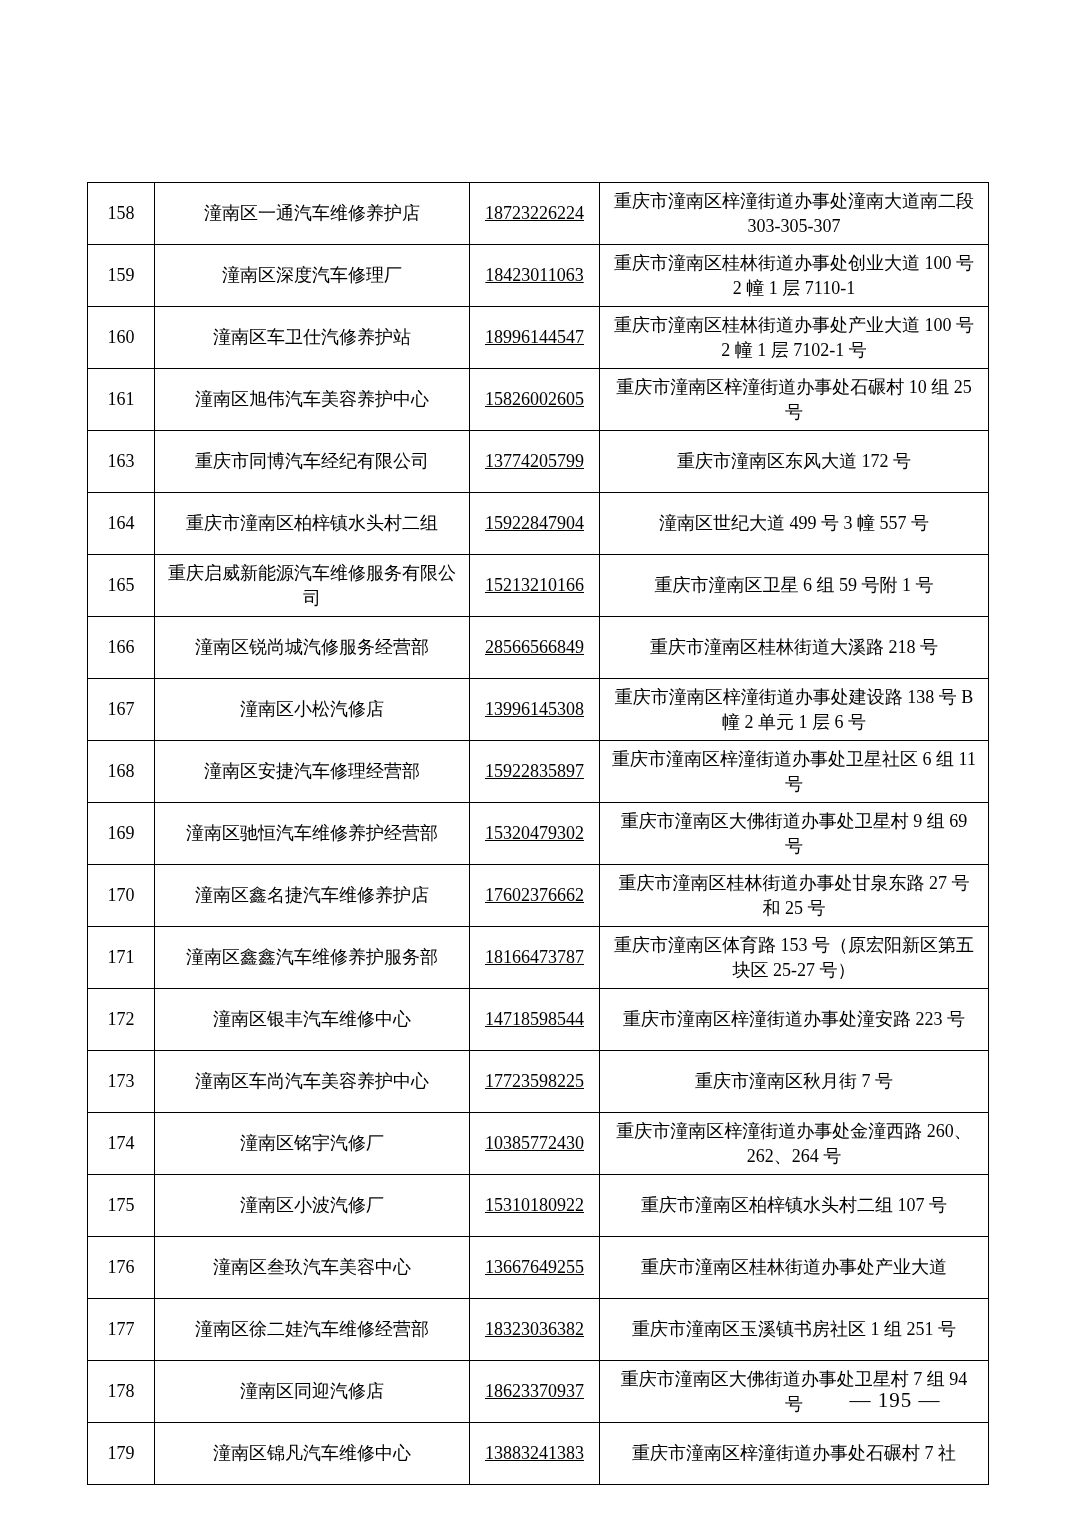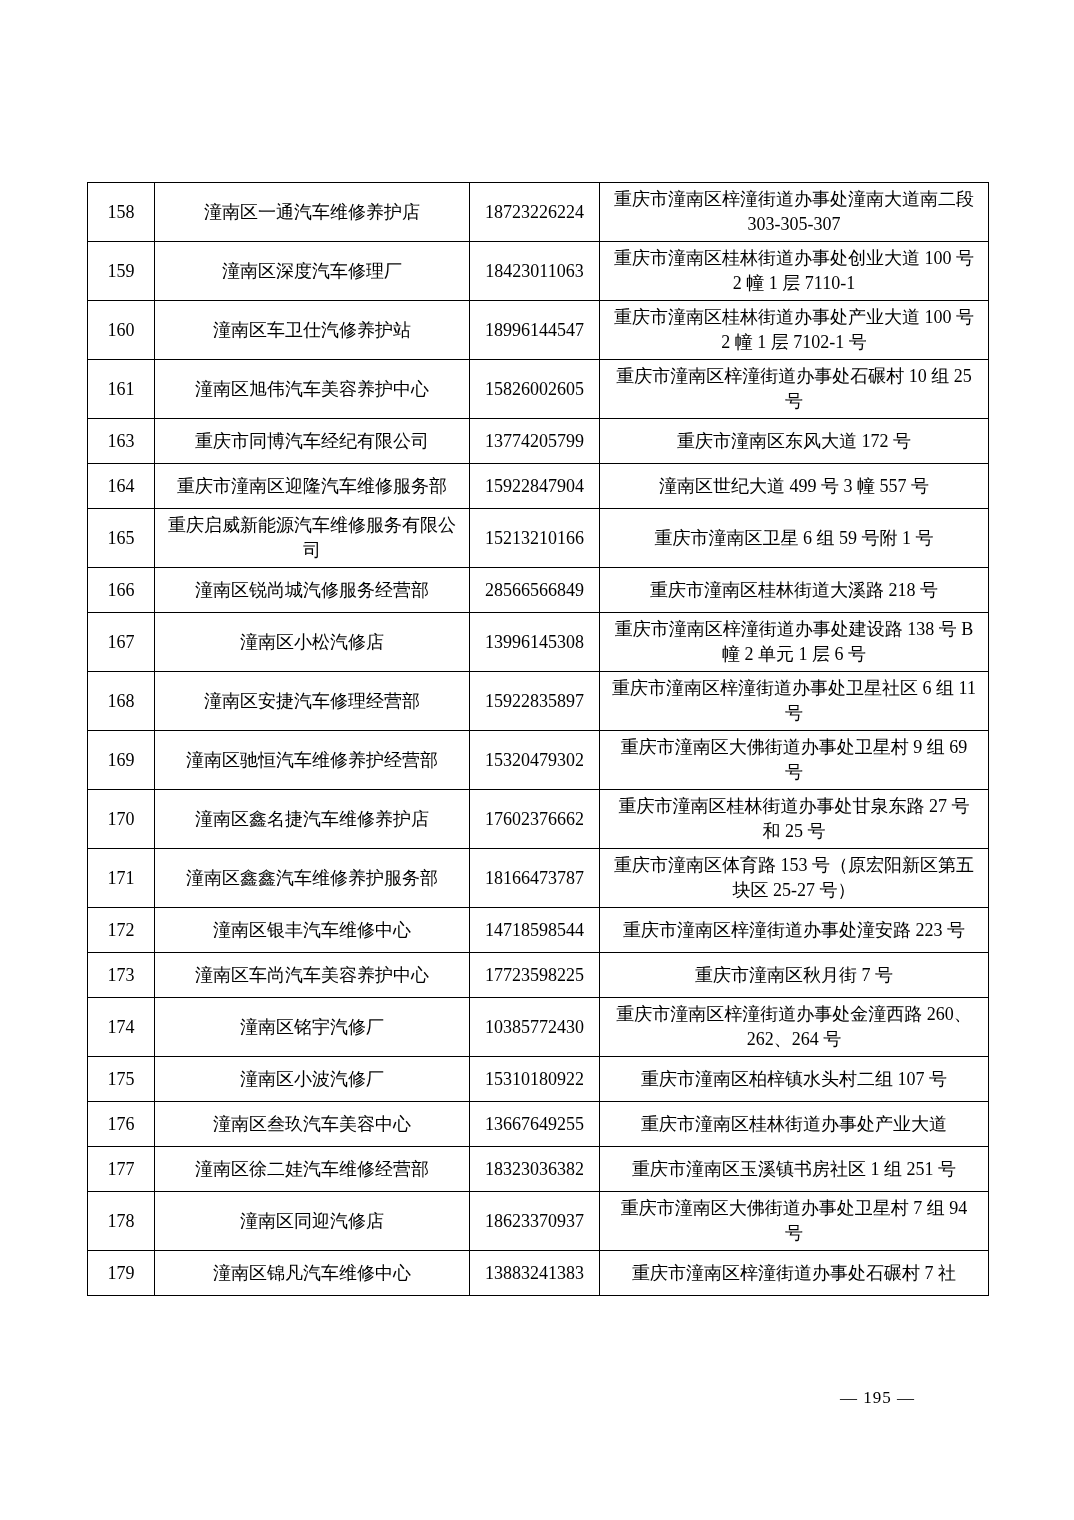--- a/index.html
+++ b/index.html
@@ -27,33 +27,33 @@
     text-align: center;
     vertical-align: middle;
     font-size: 18px;
     line-height: 25px;
     height: 45px;
     padding: 4px 6px;
     word-break: break-word;
   }
   .doc-table td.cell-no    { padding: 4px 2px; }
   .doc-table td.cell-name  { padding: 4px 8px; font-family: Liberation Serif, serif; }
-  .doc-table td.cell-phone { padding: 8px 2px; }
+  .doc-table td.cell-phone { padding: 18px 2px; text-decoration: underline; }
   .doc-table td.cell-addr  { padding: 4px 10px; }
   col.col-no    { width: 67px; }
   col.col-name  { width: 315px; }
   col.col-phone { width: 130px; }
   col.col-addr  { width: 389px; }
   .page-number {
     position: absolute;
     top: 1388px;
     left: 840px;
     width: 110px;
-    text-align: left;
-    font-size: 17px;
+    text-align: center;
+    font-size: 21px;
     letter-spacing: 1px;
   }
 </style>
 </head>
 <body>
 
 <table class="doc-table">
   <colgroup>
     <col class="col-no">
     <col class="col-name">
@@ -86,21 +86,21 @@
         <td class="cell-addr">重庆市潼南区梓潼街道办事处石碾村 10 组 25 号</td>
       </tr>
       <tr>
         <td class="cell-no">163</td>
         <td class="cell-name">重庆市同博汽车经纪有限公司</td>
         <td class="cell-phone">13774205799</td>
         <td class="cell-addr">重庆市潼南区东风大道 172 号</td>
       </tr>
       <tr>
         <td class="cell-no">164</td>
-        <td class="cell-name">重庆市潼南区迎隆汽车维修服务部</td>
+        <td class="cell-name">重庆市潼南区柏梓镇水头村二组</td>
         <td class="cell-phone">15922847904</td>
         <td class="cell-addr">潼南区世纪大道 499 号 3 幢 557 号</td>
       </tr>
       <tr>
         <td class="cell-no">165</td>
         <td class="cell-name">重庆启威新能源汽车维修服务有限公司</td>
         <td class="cell-phone">15213210166</td>
         <td class="cell-addr">重庆市潼南区卫星 6 组 59 号附 1 号</td>
       </tr>
       <tr>

